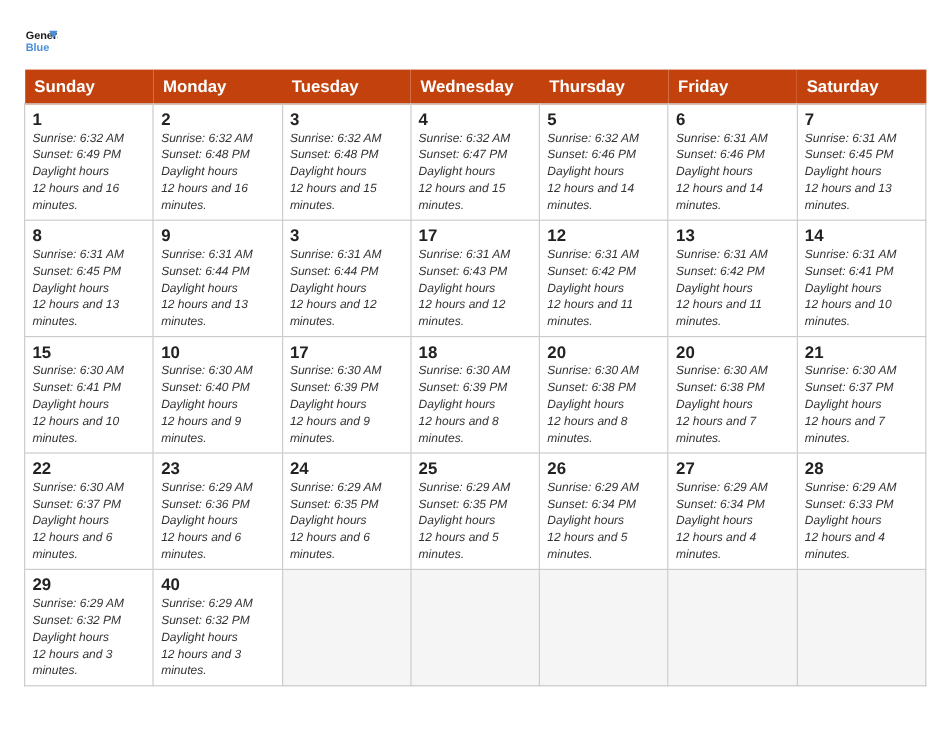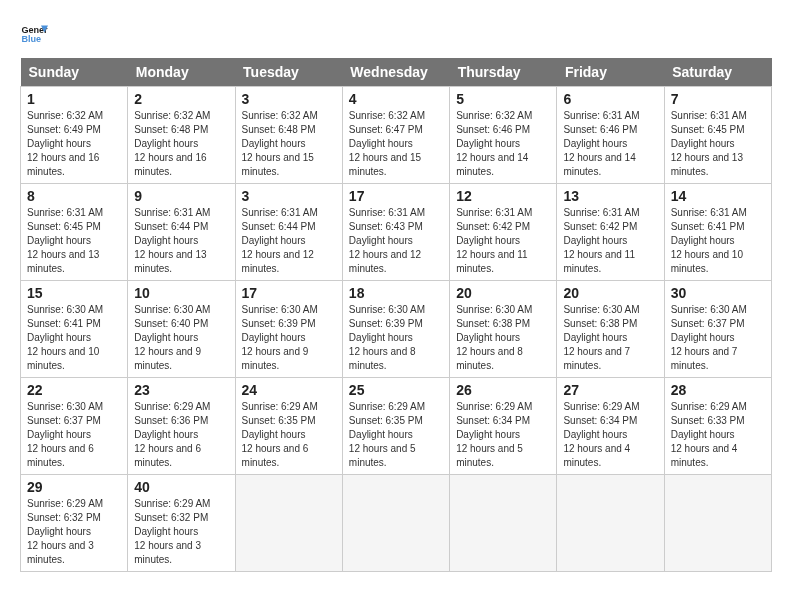--- a/index.html
+++ b/index.html
@@ -34,21 +34,21 @@
     .subtitle {
       font-size: 16px;
       color: #333;
     }
     .calendar {
       width: 100%;
       border-collapse: collapse;
       table-layout: fixed;
     }
     .calendar th {
-      background: #737373;
+      background: #c2410c;
       color: #fff;
       text-align: left;
       padding: 6px 8px;
       font-size: 14px;
       font-weight: bold;
     }
     .calendar td {
       border: 1px solid #ccc;
       vertical-align: top;
       padding: 4px 6px;
@@ -62,20 +62,21 @@
     .day-num {
       font-size: 14px;
       font-weight: bold;
       display: block;
       margin-bottom: 2px;
     }
     .day-info {
       font-size: 10px;
       line-height: 1.4;
       color: #333;
+      font-style: italic;
     }
   </style>
 </head>
 <body>
 
 <div class="header-area">
   <div class="logo">
     <svg class="logo-icon" viewBox="0 0 40 40">
       <text x="2" y="18" font-size="13" font-weight="bold" fill="#1a1a1a">General</text>
       <text x="2" y="32" font-size="13" font-weight="bold" fill="#4a90d9">Blue</text>
@@ -284,21 +285,21 @@
         <td>
         <span class="day-num">20</span>
         <div class="day-info">
           Sunrise: 6:30 AM<br>
           Sunset: 6:38 PM<br>
           Daylight hours<br>
           12 hours and 7 minutes.
         </div>
       </td>
         <td>
-        <span class="day-num">30</span>
+        <span class="day-num">21</span>
         <div class="day-info">
           Sunrise: 6:30 AM<br>
           Sunset: 6:37 PM<br>
           Daylight hours<br>
           12 hours and 7 minutes.
         </div>
       </td>
       </tr>
       <tr>
         <td>

